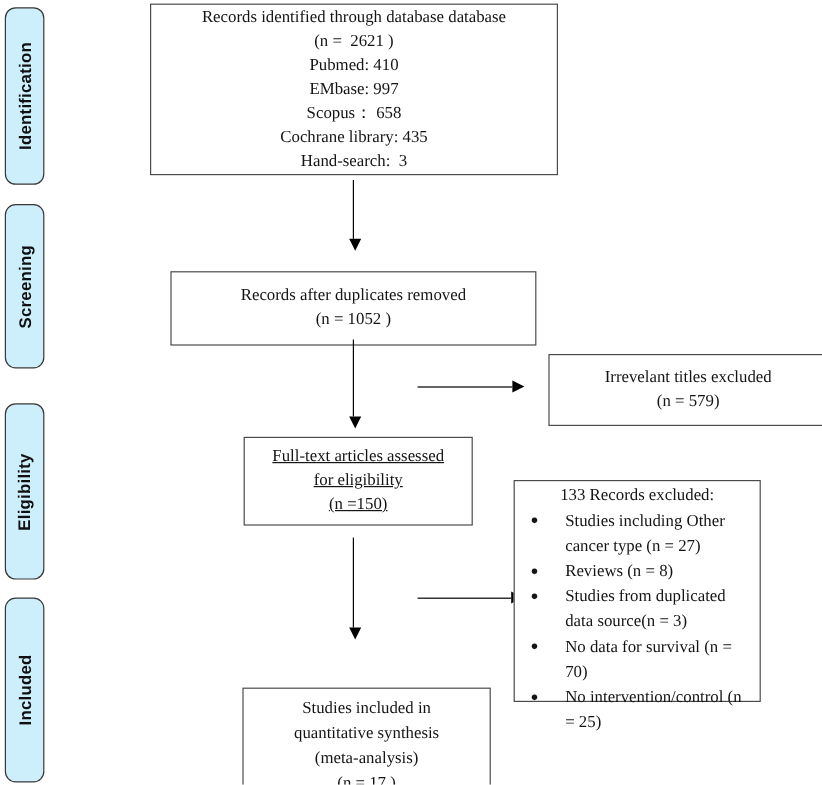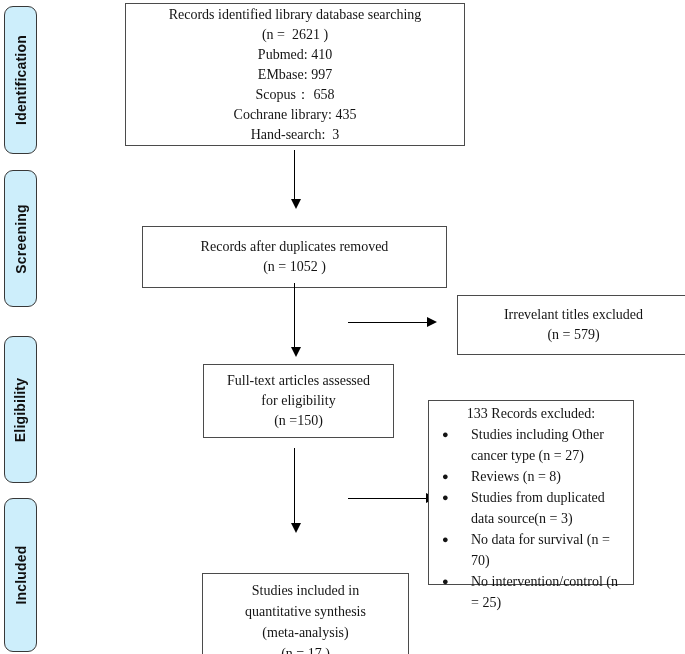--- a/index.html
+++ b/index.html
@@ -51,21 +51,21 @@
     justify-content: center;
     text-align: center;
     font-size: 14px;
     line-height: 20px;
   }
   .fbox .line { white-space: pre-wrap; }
 
   .box-identified  { left: 125px; top: 3px;   width: 340px; height: 143px; }
   .box-duplicates  { left: 142px; top: 215px; width: 305px; height: 62px; margin-top: 11px;  }
   .box-titles-excl { left: 457px; top: 295px; width: 233px; height: 60px;  }
-  .box-fulltext    { left: 203px; top: 364px; width: 191px; height: 74px;  }
+  .box-fulltext    { left: 203px; top: 364px; width: 191px; height: 74px; text-decoration: underline;  }
   .box-ft-excl     { left: 428px; top: 400px; width: 206px; height: 185px;
                      justify-content: flex-start; padding-top: 2px; }
   .box-included    { left: 202px; top: 573px; width: 207px; height: 97px;
                      line-height: 21px; }
 
   .list-title { text-align: center; line-height: 21px; }
   .reason-list {
     list-style: none;
     margin: 0;
     padding: 0 6px 0 13px;
@@ -132,21 +132,21 @@
     <span class="stage-text">Screening</span>
   </div>
   <div class="stage stage-3">
     <span class="stage-text">Eligibility</span>
   </div>
   <div class="stage stage-4">
     <span class="stage-text">Included</span>
   </div>
 
   <div class="fbox box-identified">
-    <div class="line">Records identified library database searching</div>
+    <div class="line">Records identified through database database</div>
     <div class="line">(n =  2621 )</div>
     <div class="line">Pubmed: 410</div>
     <div class="line">EMbase: 997</div>
     <div class="line">Scopus： 658</div>
     <div class="line">Cochrane library: 435</div>
     <div class="line">Hand-search:  3</div>
   </div>
 
   <div class="arrow-v a1"></div>
 

